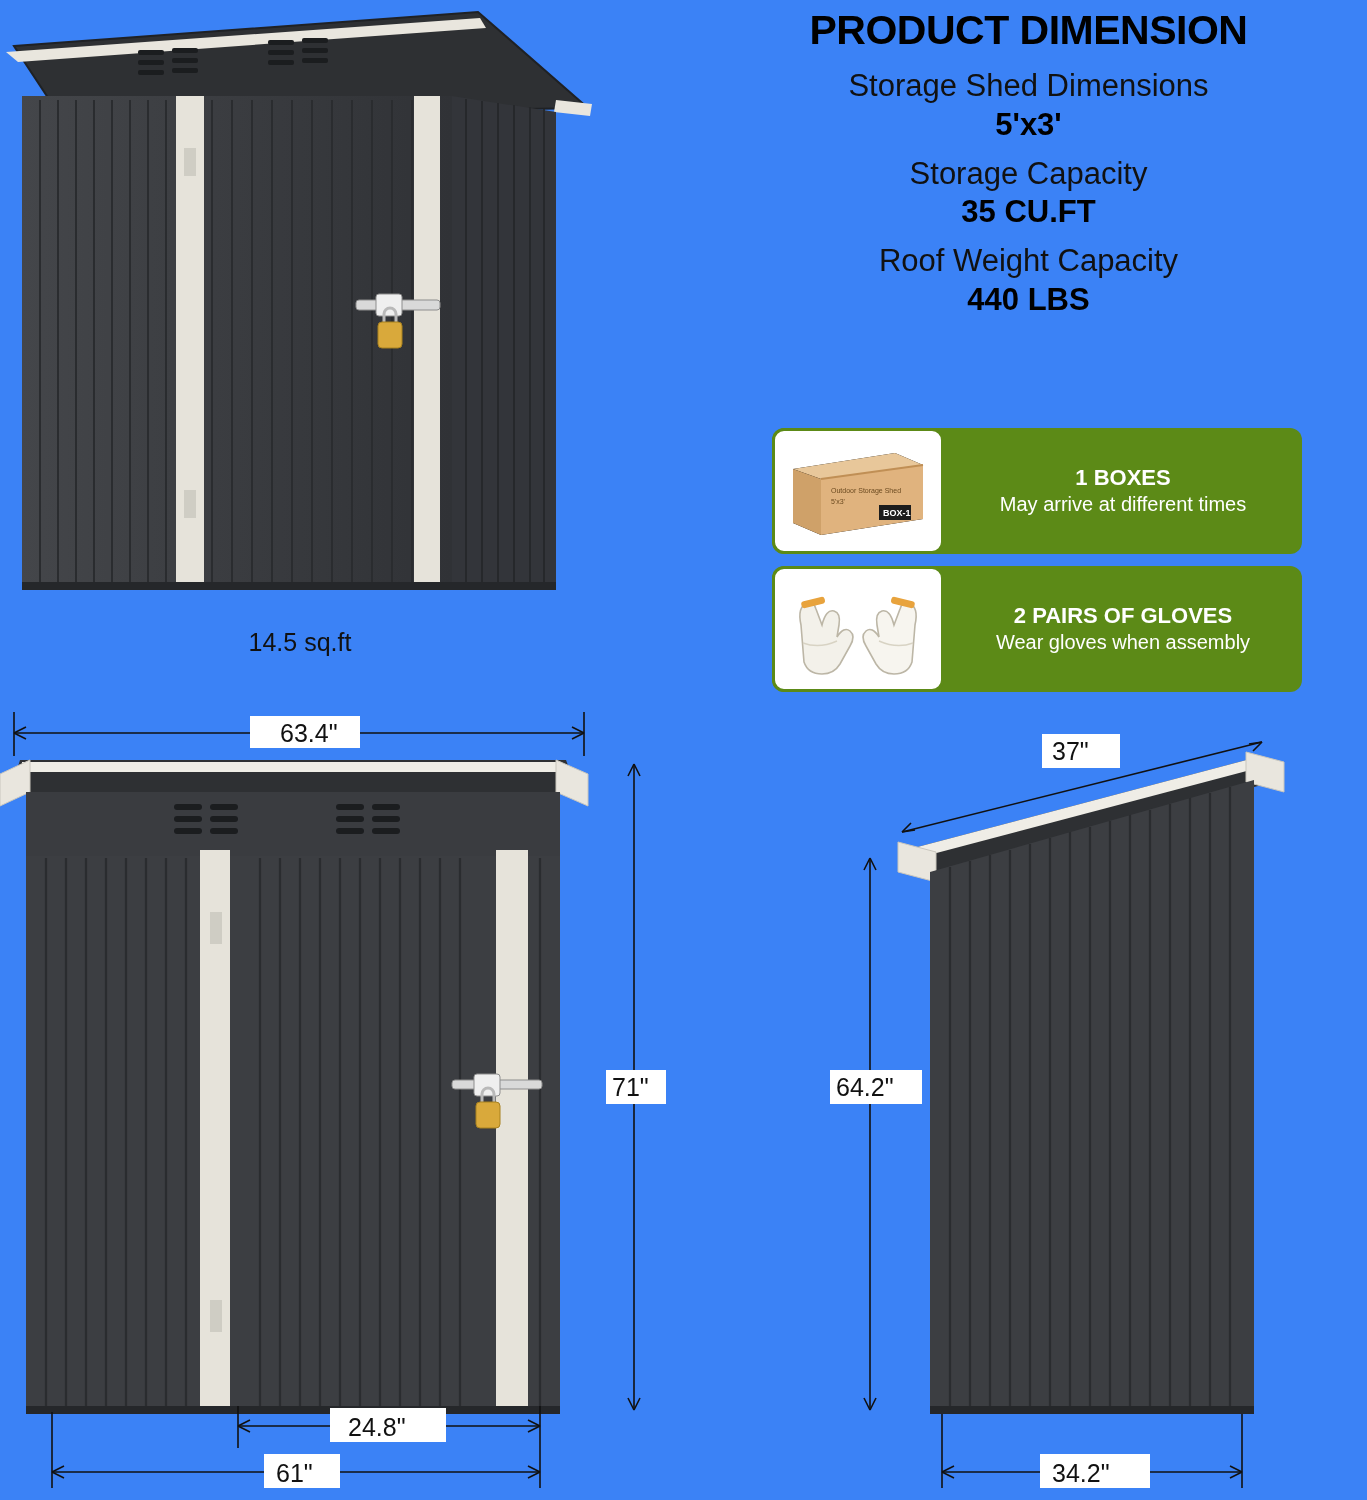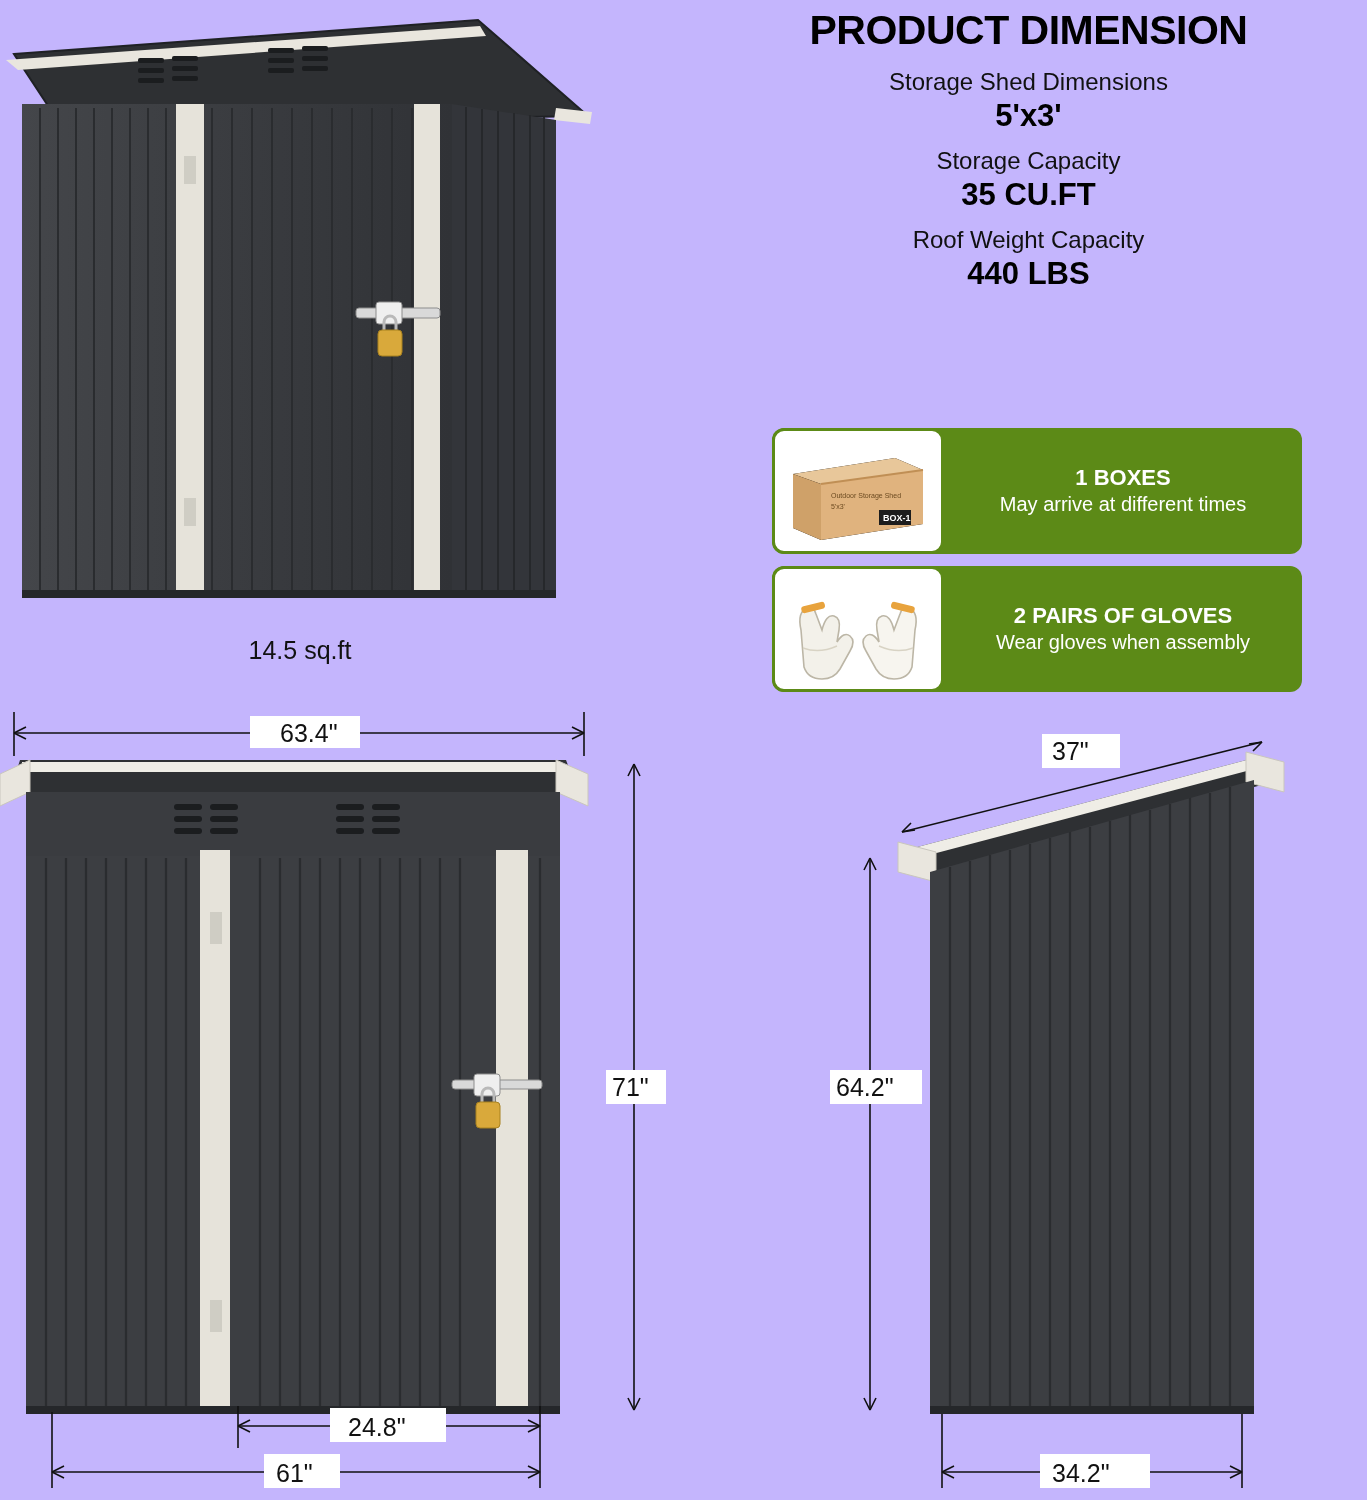--- a/index.html
+++ b/index.html
@@ -7,40 +7,40 @@
     margin: 0; padding: 0;
     background: #ffffff;
     font-family: "Liberation Sans", sans-serif;
     color: #111;
   }
   .page {
     position: relative;
     width: 1367px;
     height: 1500px;
     overflow: hidden;
-    background: #c4b5fd;
+    background: #3b82f6;
   }
 
   
   .spec-panel {
     position: absolute;
     left: 690px; top: 0px;
     width: 677px;
     text-align: center;
   }
   .spec-title {
     font-size: 41px;
     font-weight: bold;
     letter-spacing: -0.5px;
     line-height: 1.1;
     margin: 8px 0 14px 0;
     color: #000;
   }
   .spec-label {
-    font-size: 24px;
+    font-size: 31px;
     font-weight: 400;
     line-height: 1.25;
     color: #111;
   }
   .spec-value {
     font-size: 31px;
     font-weight: bold;
     line-height: 1.25;
     margin-bottom: 10px;
     color: #000;
@@ -60,21 +60,20 @@
     overflow: hidden;
     margin-bottom: 12px;
     height: 126px;
   }
   .card-thumb {
     width: 172px;
     background: #ffffff;
     border: 3px solid #5c8a17;
     border-radius: 12px;
     display: flex;
-    align-items: center;
     justify-content: center;
     flex: 0 0 172px;
   }
   .card-text {
     flex: 1;
     color: #fff;
     display: flex;
     flex-direction: column;
     align-items: center;
     justify-content: center;
@@ -160,21 +159,21 @@
           </g>
         </svg>
       </div>
       <div class="card-text">
         <div class="card-head">2 PAIRS OF GLOVES</div>
         <div class="card-sub">Wear gloves when assembly</div>
       </div>
     </div>
   </div>
 
-  <div style="position:absolute; left:0px; top:12px; width:660px; height:660px;">
+  <div style="position:absolute; left:0px; top:4px; width:660px; height:660px;">
     <svg width="660" height="620" viewBox="0 0 660 620">
       <defs>
         <linearGradient id="panelG" x1="0" y1="0" x2="1" y2="0">
           <stop offset="0%" stop-color="#44464a"></stop>
           <stop offset="50%" stop-color="#3a3c40"></stop>
           <stop offset="100%" stop-color="#303236"></stop>
         </linearGradient>
       </defs>
 
       <polygon points="14,42 478,8 588,104 60,112" fill="#2e3033"></polygon>

